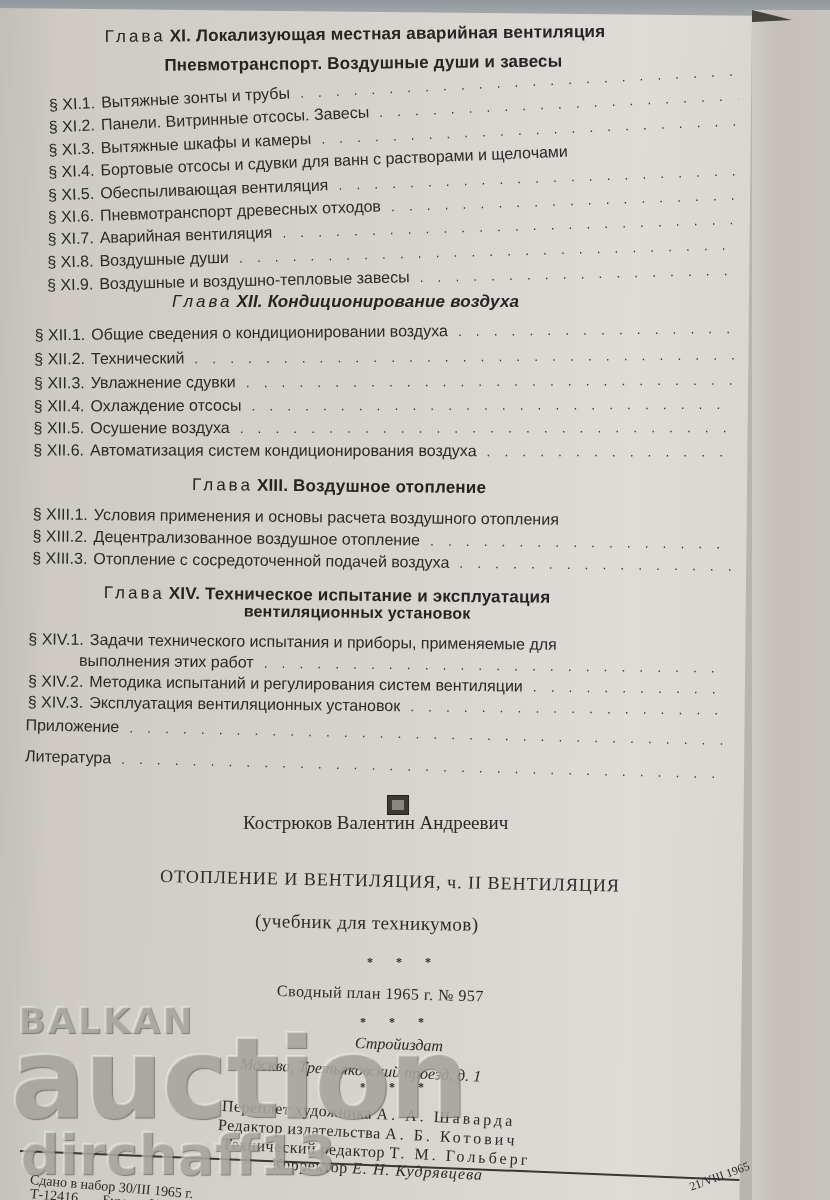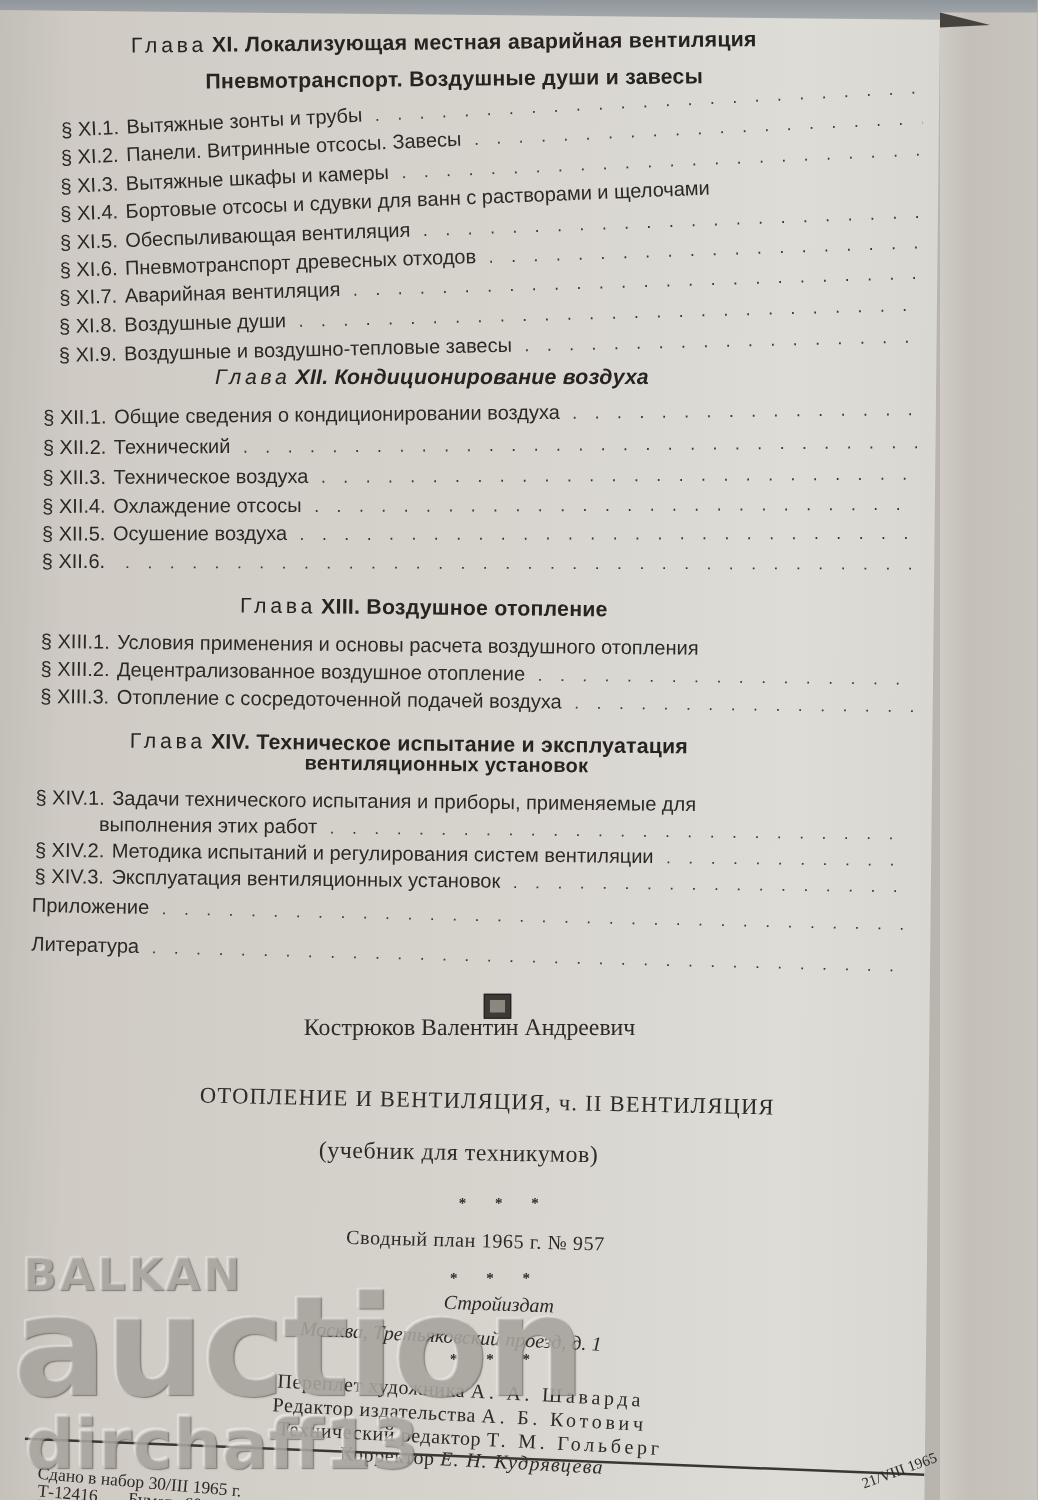--- a/index.html
+++ b/index.html
@@ -147,35 +147,36 @@
         <span>Общие сведения о кондиционировании воздуха</span>
         <span class="dots">................................................................</span>
       </div>
     <div class="entry" style="left:38px; top:342px; width:700px; transform: rotate(-1deg);">
         <span class="num">§ XII.2.</span>
         <span>Технический</span>
         <span class="dots">................................................................</span>
       </div>
     <div class="entry" style="left:38px; top:366px; width:700px; transform: rotate(-0.9deg);">
         <span class="num">§ XII.3.</span>
-        <span>Техническое воздуха</span>
+        <span>Увлажнение сдувки</span>
         <span class="dots">................................................................</span>
       </div>
     <div class="entry" style="left:38px; top:389px; width:700px; transform: rotate(-0.8deg);">
         <span class="num">§ XII.4.</span>
         <span>Охлаждение отсосы</span>
         <span class="dots">................................................................</span>
       </div>
     <div class="entry" style="left:38px; top:411px; width:700px; transform: rotate(-0.7deg);">
         <span class="num">§ XII.5.</span>
         <span>Осушение воздуха</span>
         <span class="dots">................................................................</span>
       </div>
     <div class="entry" style="left:38px; top:433px; width:700px; transform: rotate(-0.5deg);">
         <span class="num">§ XII.6.</span>
+        <span>Автоматизация систем кондиционирования воздуха</span>
         <span class="dots">................................................................</span>
       </div>
 
     <div class="chapter" style="left:197px; top:465px;">
       <span class="spaced">Глава</span><span>XIII.</span>
       <span>Воздушное отопление</span>
     </div>
     <div class="entry" style="left:38px; top:497px; width:700px;">
         <span class="num">§ XIII.1.</span>
         <span>Условия применения и основы расчета воздушного отопления</span>

